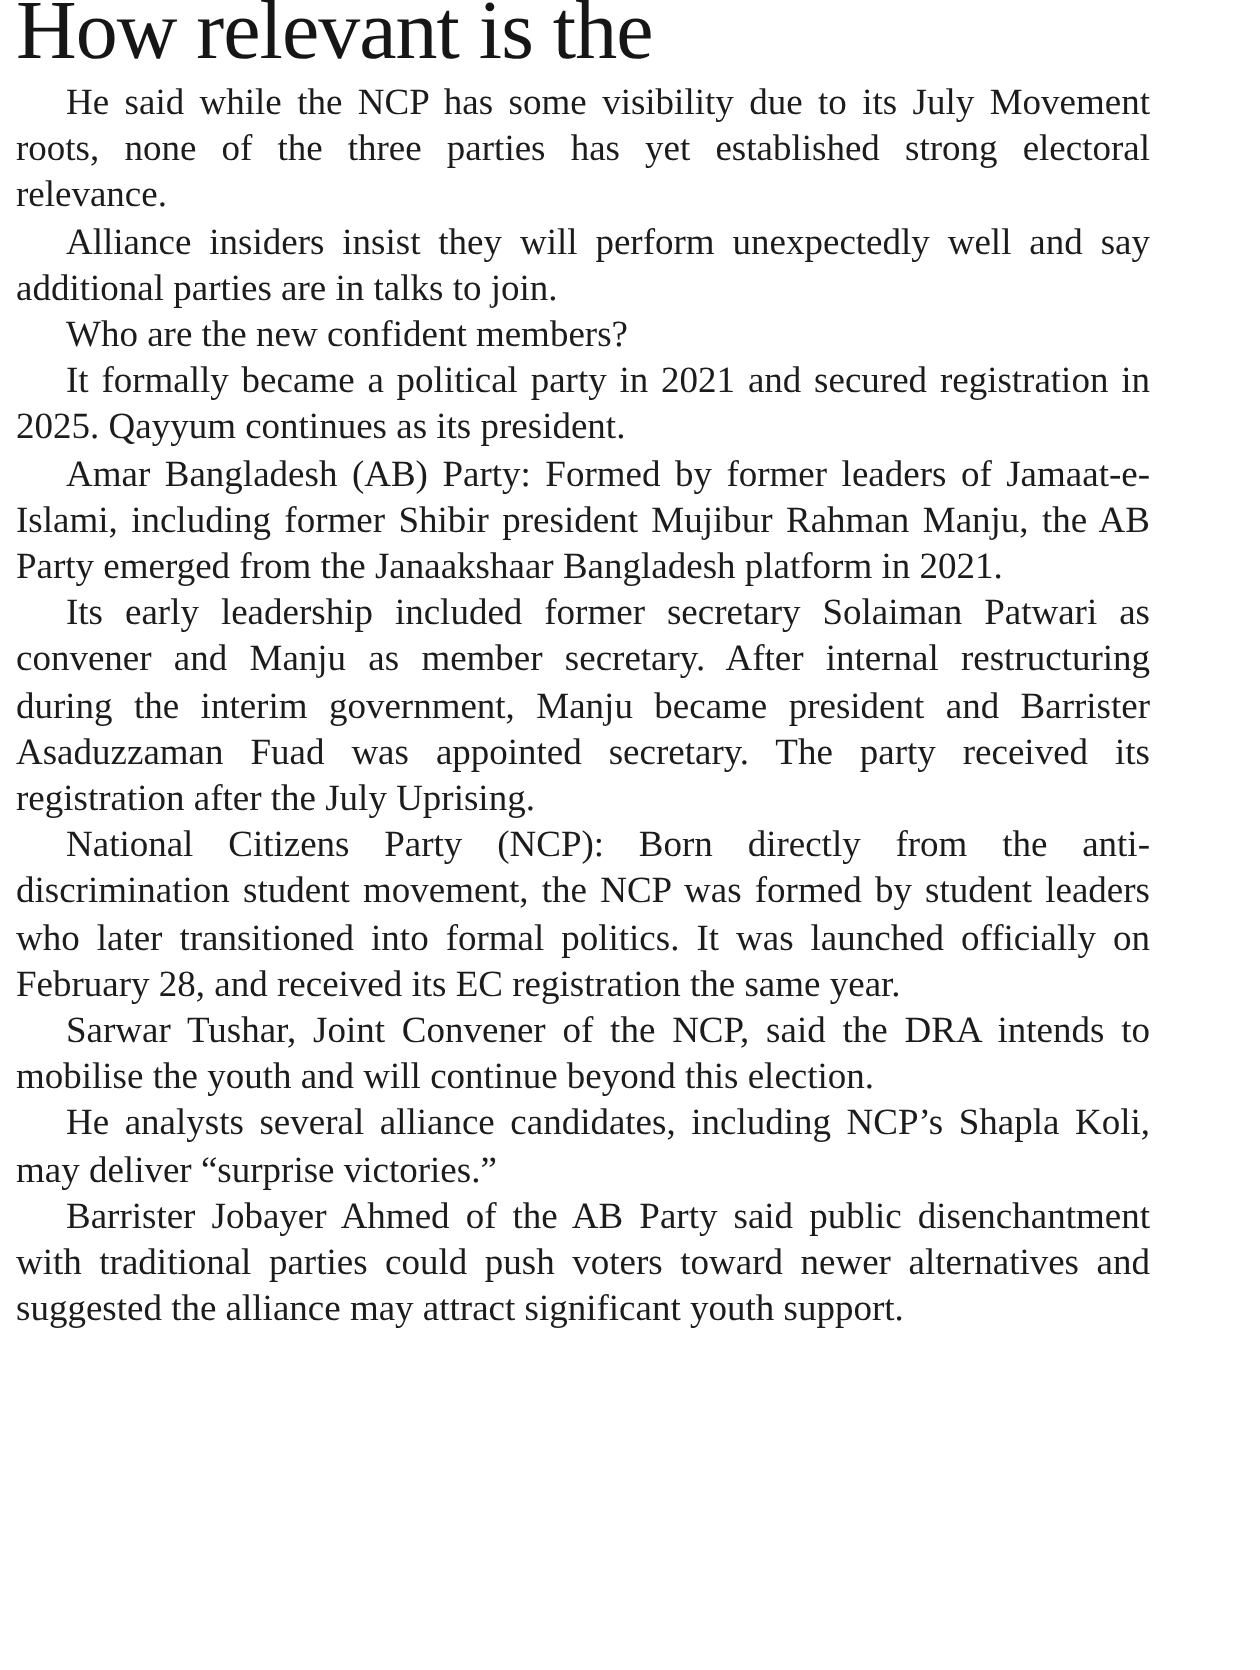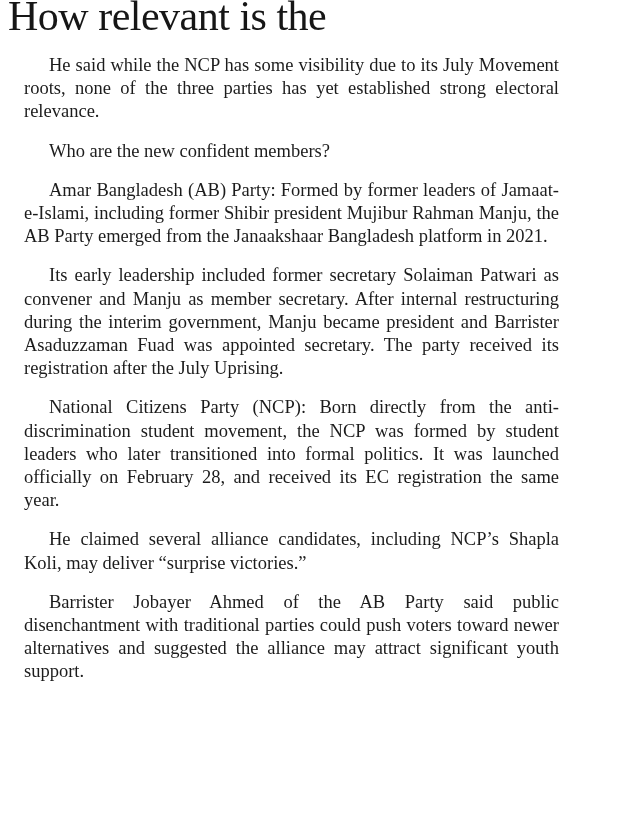--- a/index.html
+++ b/index.html
@@ -28,31 +28,34 @@
   .body {
     font-family: "Liberation Serif", serif;
     font-size: 18.5px;
     line-height: 23.2px;
     color: #1c1c1c;
     text-align: justify;
     hyphens: auto;
     -webkit-hyphens: auto;
   }
   .para {
-    margin: 16px;
+    margin: 0;
     text-indent: 25px;
   }
 </style>
 </head>
 <body>
 
 <div class="page">
   <h1 class="headline">How relevant is the</h1>
   <div class="body">
       <p class="para">He said while the NCP has some visibility due to its July Movement roots, none of the three parties has yet established strong electoral relevance.</p>
+      <p class="para">Alliance insiders insist they will perform unexpectedly well and say additional parties are in talks to join.</p>
       <p class="para">Who are the new confident members?</p>
+      <p class="para">It formally became a political party in 2021 and secured registration in 2025. Qayyum continues as its president.</p>
       <p class="para">Amar Bangladesh (AB) Party: Formed by former leaders of Jamaat-e-Islami, including former Shibir president Mujibur Rahman Manju, the AB Party emerged from the Janaakshaar Bangladesh platform in 2021.</p>
       <p class="para">Its early leadership included former secretary Solaiman Patwari as convener and Manju as member secretary. After internal restructuring during the interim government, Manju became president and Barrister Asaduzzaman Fuad was appointed secretary. The party received its registration after the July Uprising.</p>
       <p class="para">National Citizens Party (NCP): Born directly from the anti-discrimination student movement, the NCP was formed by student leaders who later transitioned into formal politics. It was launched officially on February 28, and received its EC registration the same year.</p>
-      <p class="para">He claimed several alliance candidates, including NCP’s Shapla Koli, may deliver “surprise victories.”</p>
+      <p class="para">Sarwar Tushar, Joint Convener of the NCP, said the DRA intends to mobilise the youth and will continue beyond this election.</p>
+      <p class="para">He analysts several alliance candidates, including NCP’s Shapla Koli, may deliver “surprise victories.”</p>
       <p class="para">Barrister Jobayer Ahmed of the AB Party said public disenchantment with traditional parties could push voters toward newer alternatives and suggested the alliance may attract significant youth support.</p>
     </div>
 </div>
 
 </body></html>

